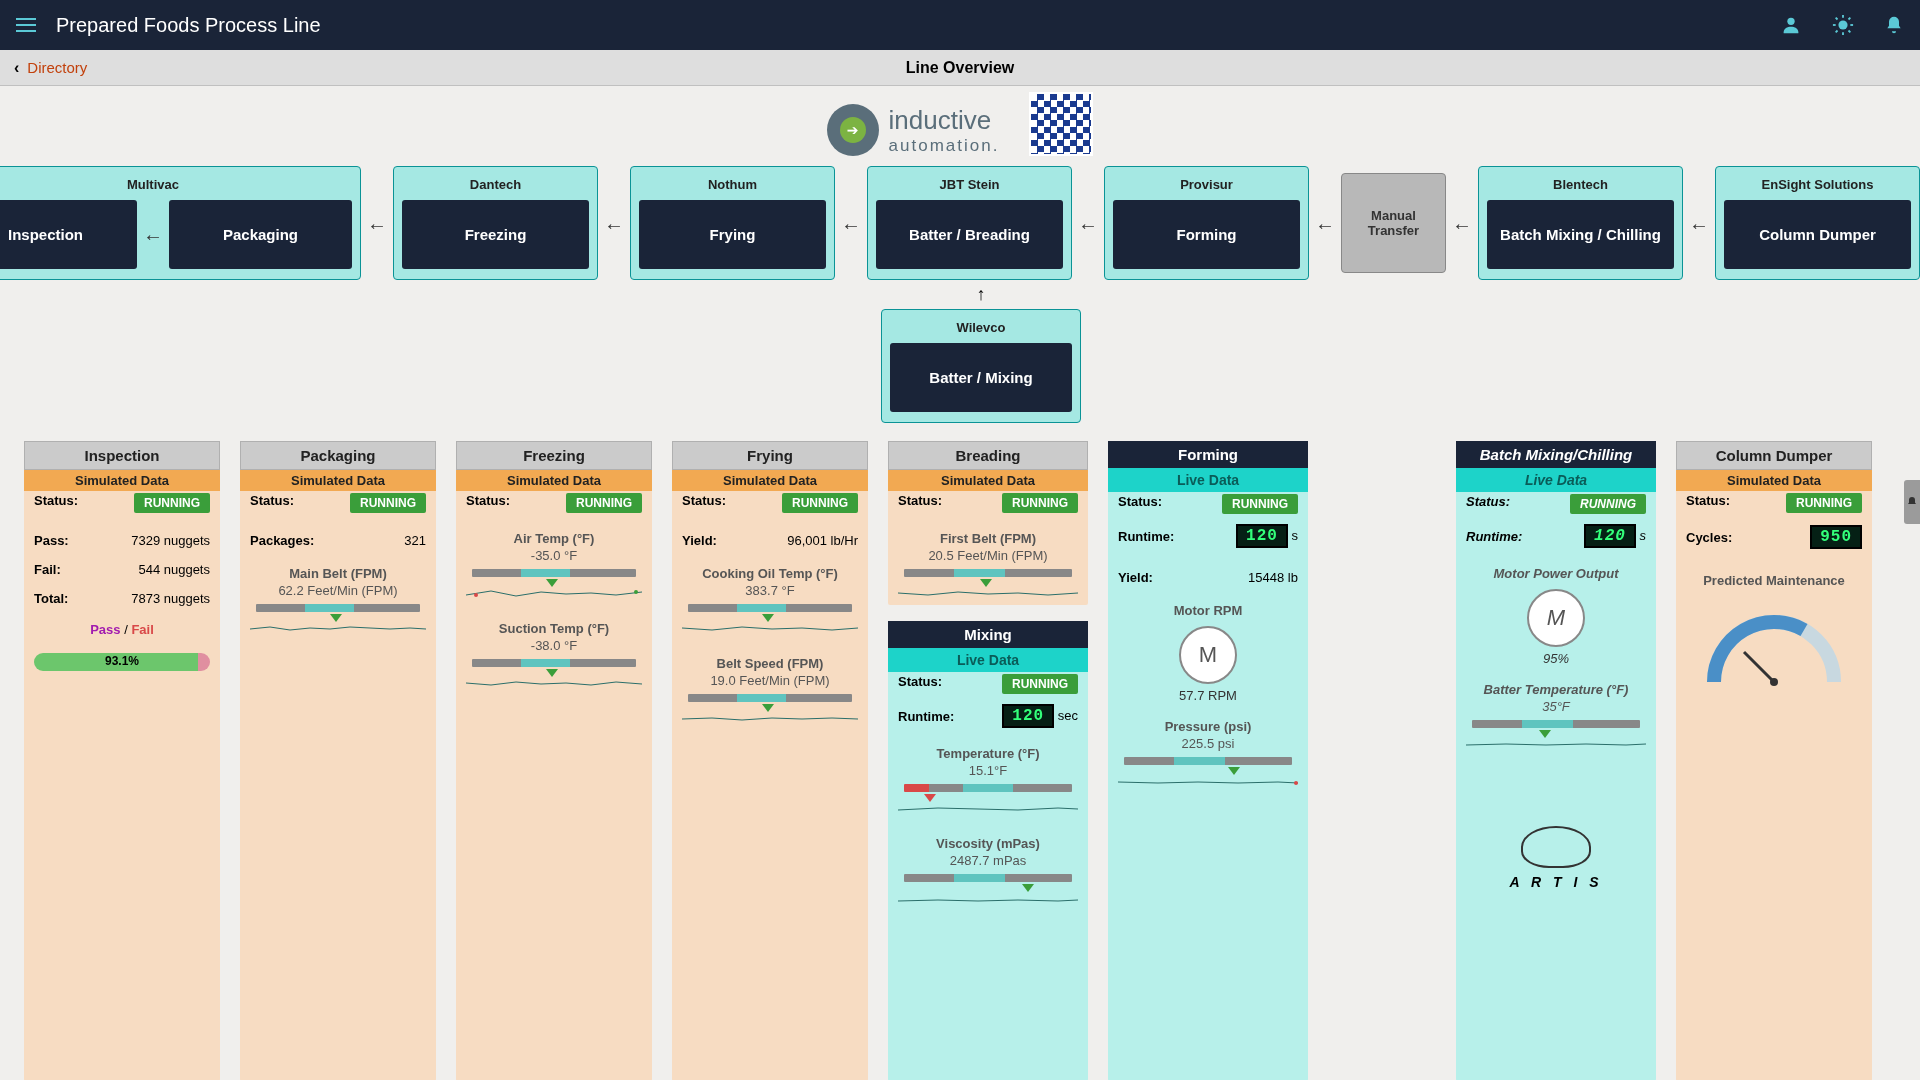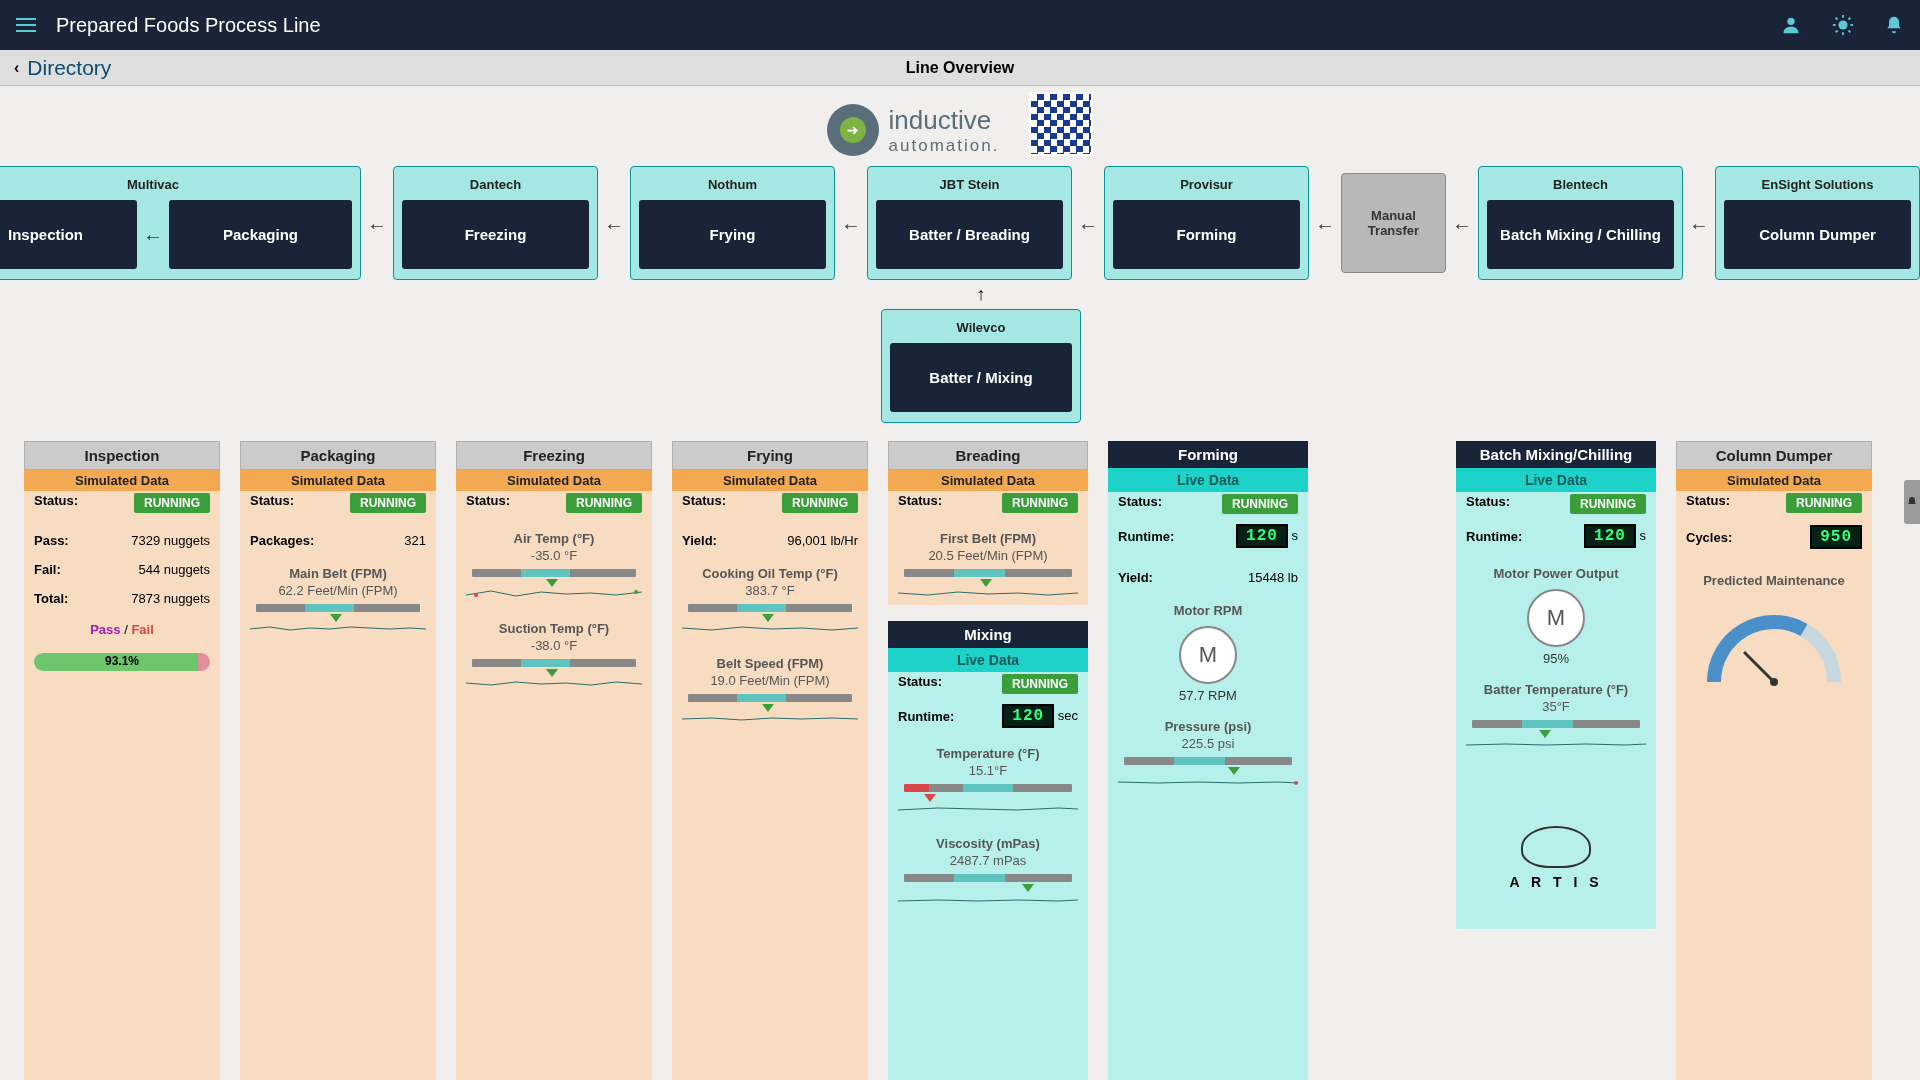--- a/index.html
+++ b/index.html
@@ -9,21 +9,21 @@
 .topbar { height: 50px; background: #1a2438; display: flex; align-items: center; padding: 0 16px; color: #fff; }
 .menu-icon { cursor: pointer; margin-right: 20px; }
 .menu-icon span { display: block; width: 20px; height: 2px; background: #5bc9d6; margin: 4px 0; }
 .app-title { font-size: 20px; font-weight: 500; }
 .topbar-right { margin-left: auto; display: flex; gap: 30px; align-items: center; }
 .topbar-right svg { fill: #5bc9d6; cursor: pointer; }
 
 
 .breadcrumb-bar { height: 36px; background: #dedede; border-bottom: 1px solid #c0c0c0; display: flex; align-items: center; padding: 0 14px; position: relative; }
 .breadcrumb-back { cursor: pointer; font-weight: bold; margin-right: 8px; }
-.breadcrumb-text { font-size: 21px; color: #0c4a6e; cursor: pointer; }
+.breadcrumb-text { font-size: 15px; color: #c2410c; cursor: pointer; }
 .page-title { position: absolute; left: 50%; transform: translateX(-50%); font-size: 16px; font-weight: 600; }
 
 
 .logo-row { display: flex; justify-content: center; align-items: flex-end; gap: 30px; padding: 6px 0; }
 .ia-logo { display: flex; align-items: center; gap: 10px; }
 .gear { width: 52px; height: 52px; border-radius: 50%; background: #5a6e7a; position: relative; display:flex;align-items:center;justify-content:center;}
 .gear::after{content:'➔';color:#fff;background:#7cb342;border-radius:50%;width:26px;height:26px;display:flex;align-items:center;justify-content:center;font-size:14px;}
 .ia-text { color: #5a6e7a; }
 .ia-text .big { font-size: 26px; font-weight: 400; }
 .ia-text .small { font-size: 17px; letter-spacing: 2px; }
@@ -374,21 +374,21 @@
         </div>
       <div class="sparkline"><svg>
             <polyline points="0,11 40,12 80,11 120,12 160,11 180,12" fill="none" stroke="#2a6e6a" stroke-width="1"></polyline>
             <circle cx="178" cy="12" r="2" fill="#d94848"></circle>
           </svg></div>
     </div>
   </div>
 
   <div style="width:108px;"></div>
 
-  <div class="panel panel-live" style="width:200px;height:488px;">
+  <div class="panel panel-live" style="width:200px;height:640px;font-style:italic;">
     <div class="panel-hdr dark">Batch Mixing/Chilling</div>
     <div class="panel-sub-live">Live Data</div>
     <div class="panel-body">
       <div class="row2">
           <span class="lbl">Status:</span>
           <span class="running">RUNNING</span>
         </div>
       <div class="row2" style="margin-top:6px;align-items:center;">
           <span class="lbl">Runtime:</span>
           <span><span class="digital">120</span> <span>s</span></span>

